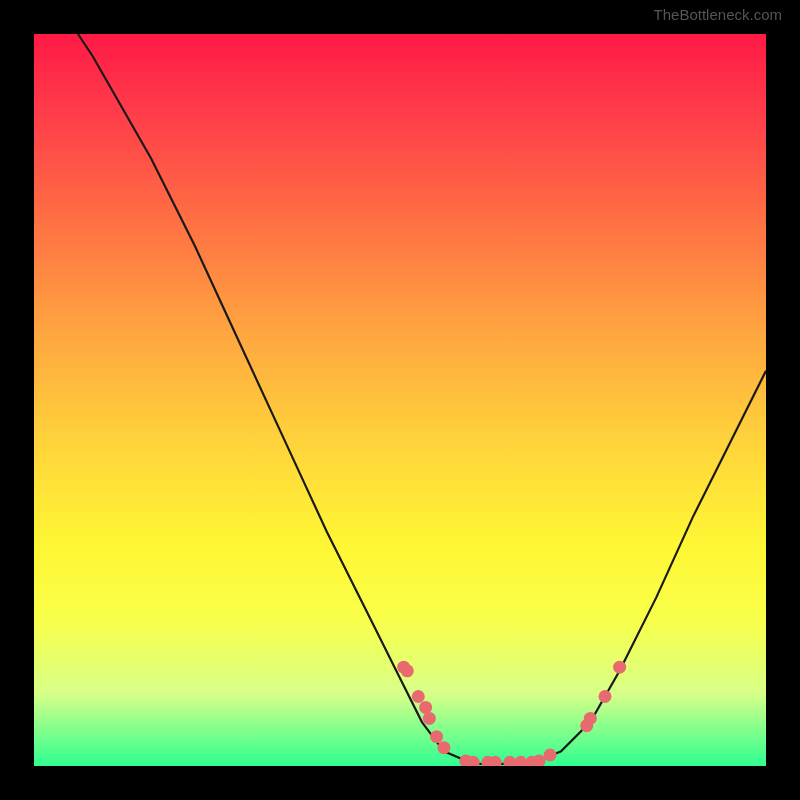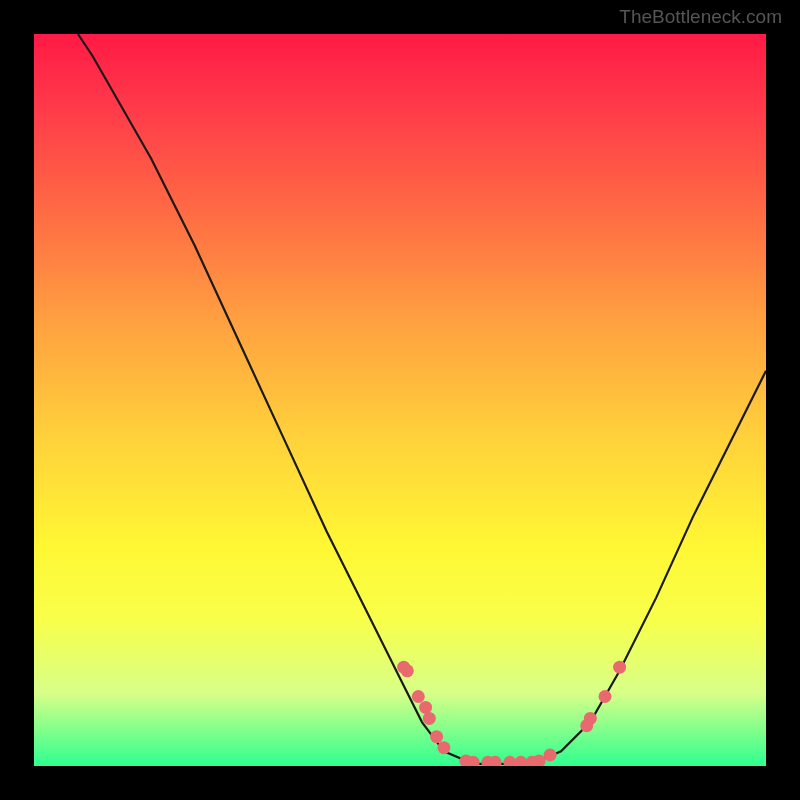--- a/index.html
+++ b/index.html
@@ -9,21 +9,21 @@
     height: 800px;
     position: relative;
     background: #000;
   }
   .watermark {
     position: absolute;
     top: 6px;
     right: 18px;
     color: #555;
     font-family: Arial, sans-serif;
-    font-size: 19px;
+    font-size: 15px;
     font-weight: 500;
     z-index: 10;
   }
   .plot-area {
     position: absolute;
     left: 34px;
     top: 34px;
     width: 732px;
     height: 732px;
     overflow: hidden;

